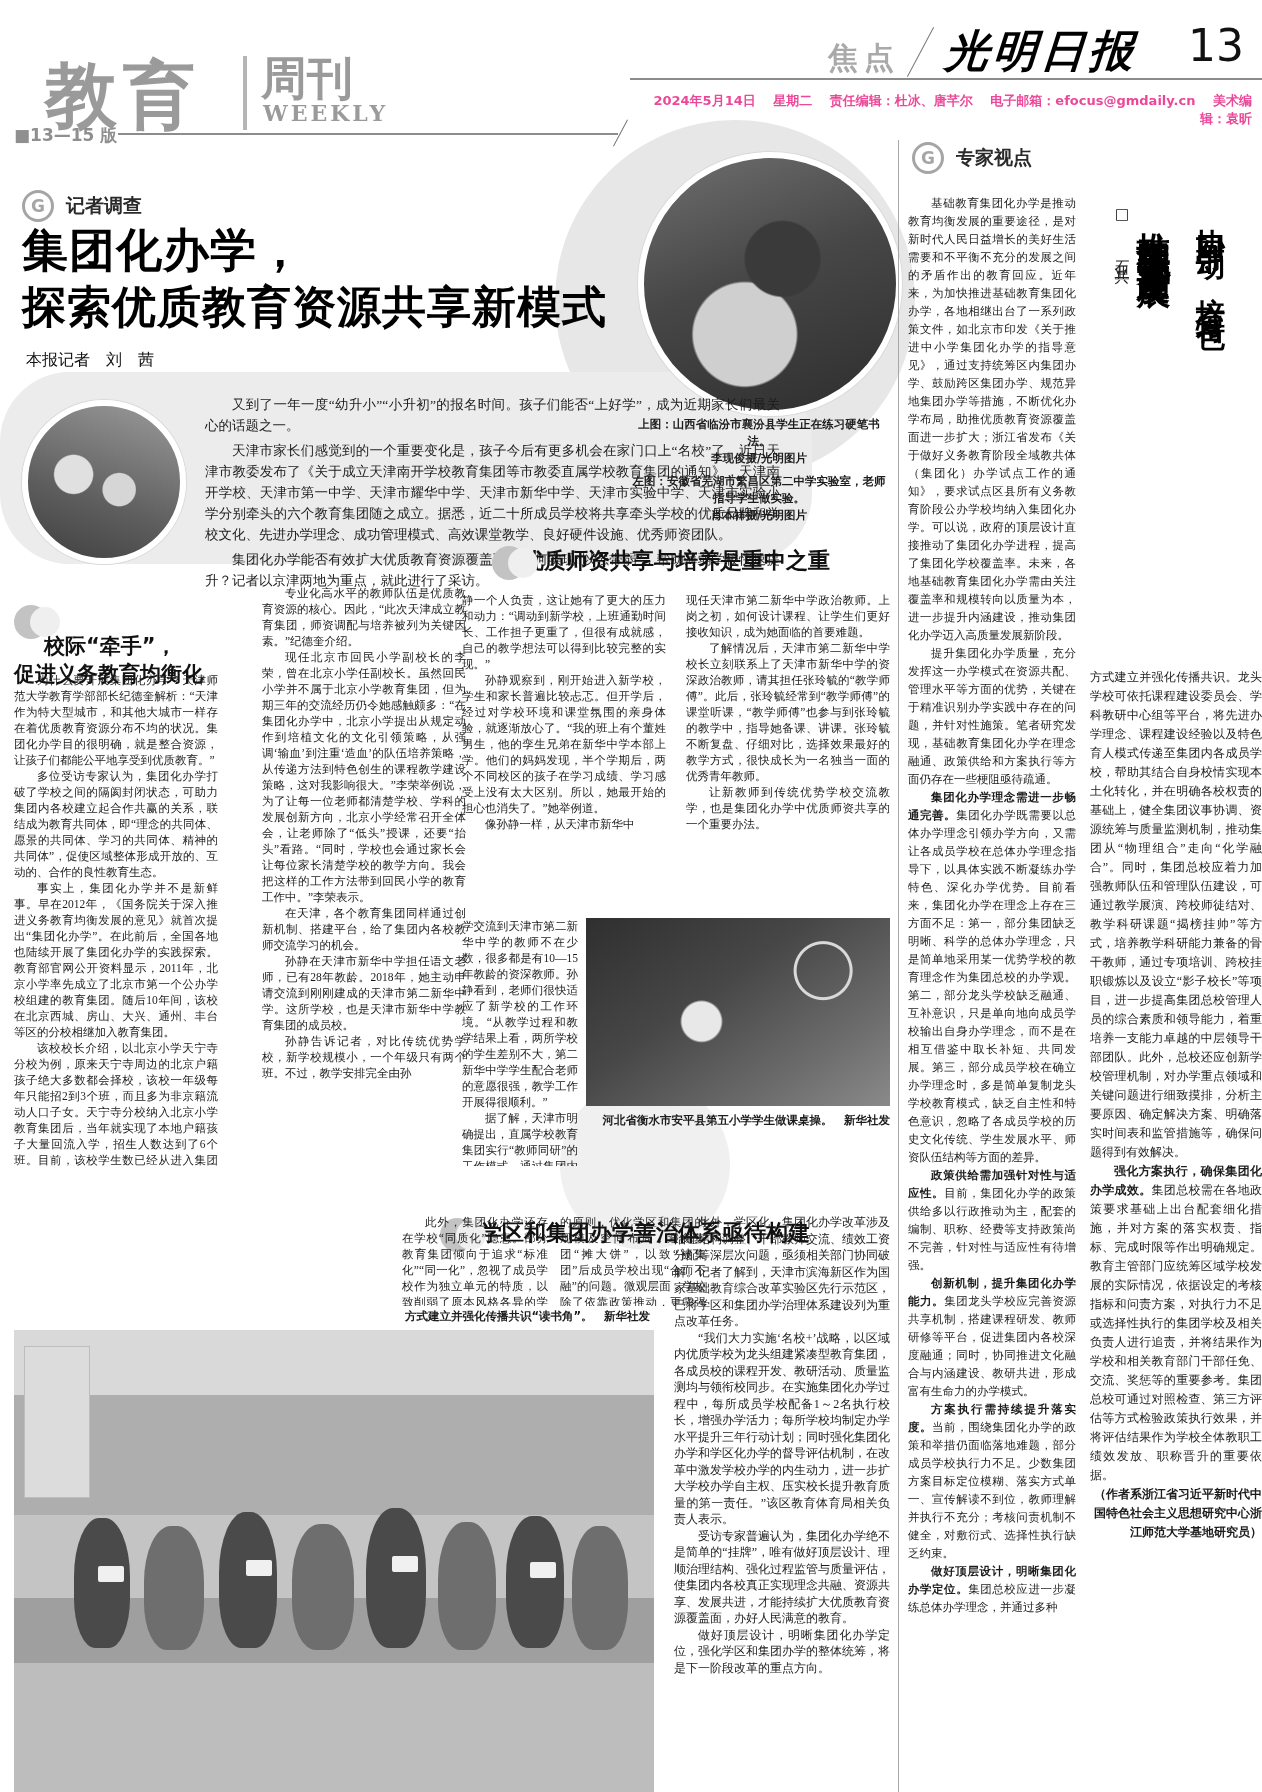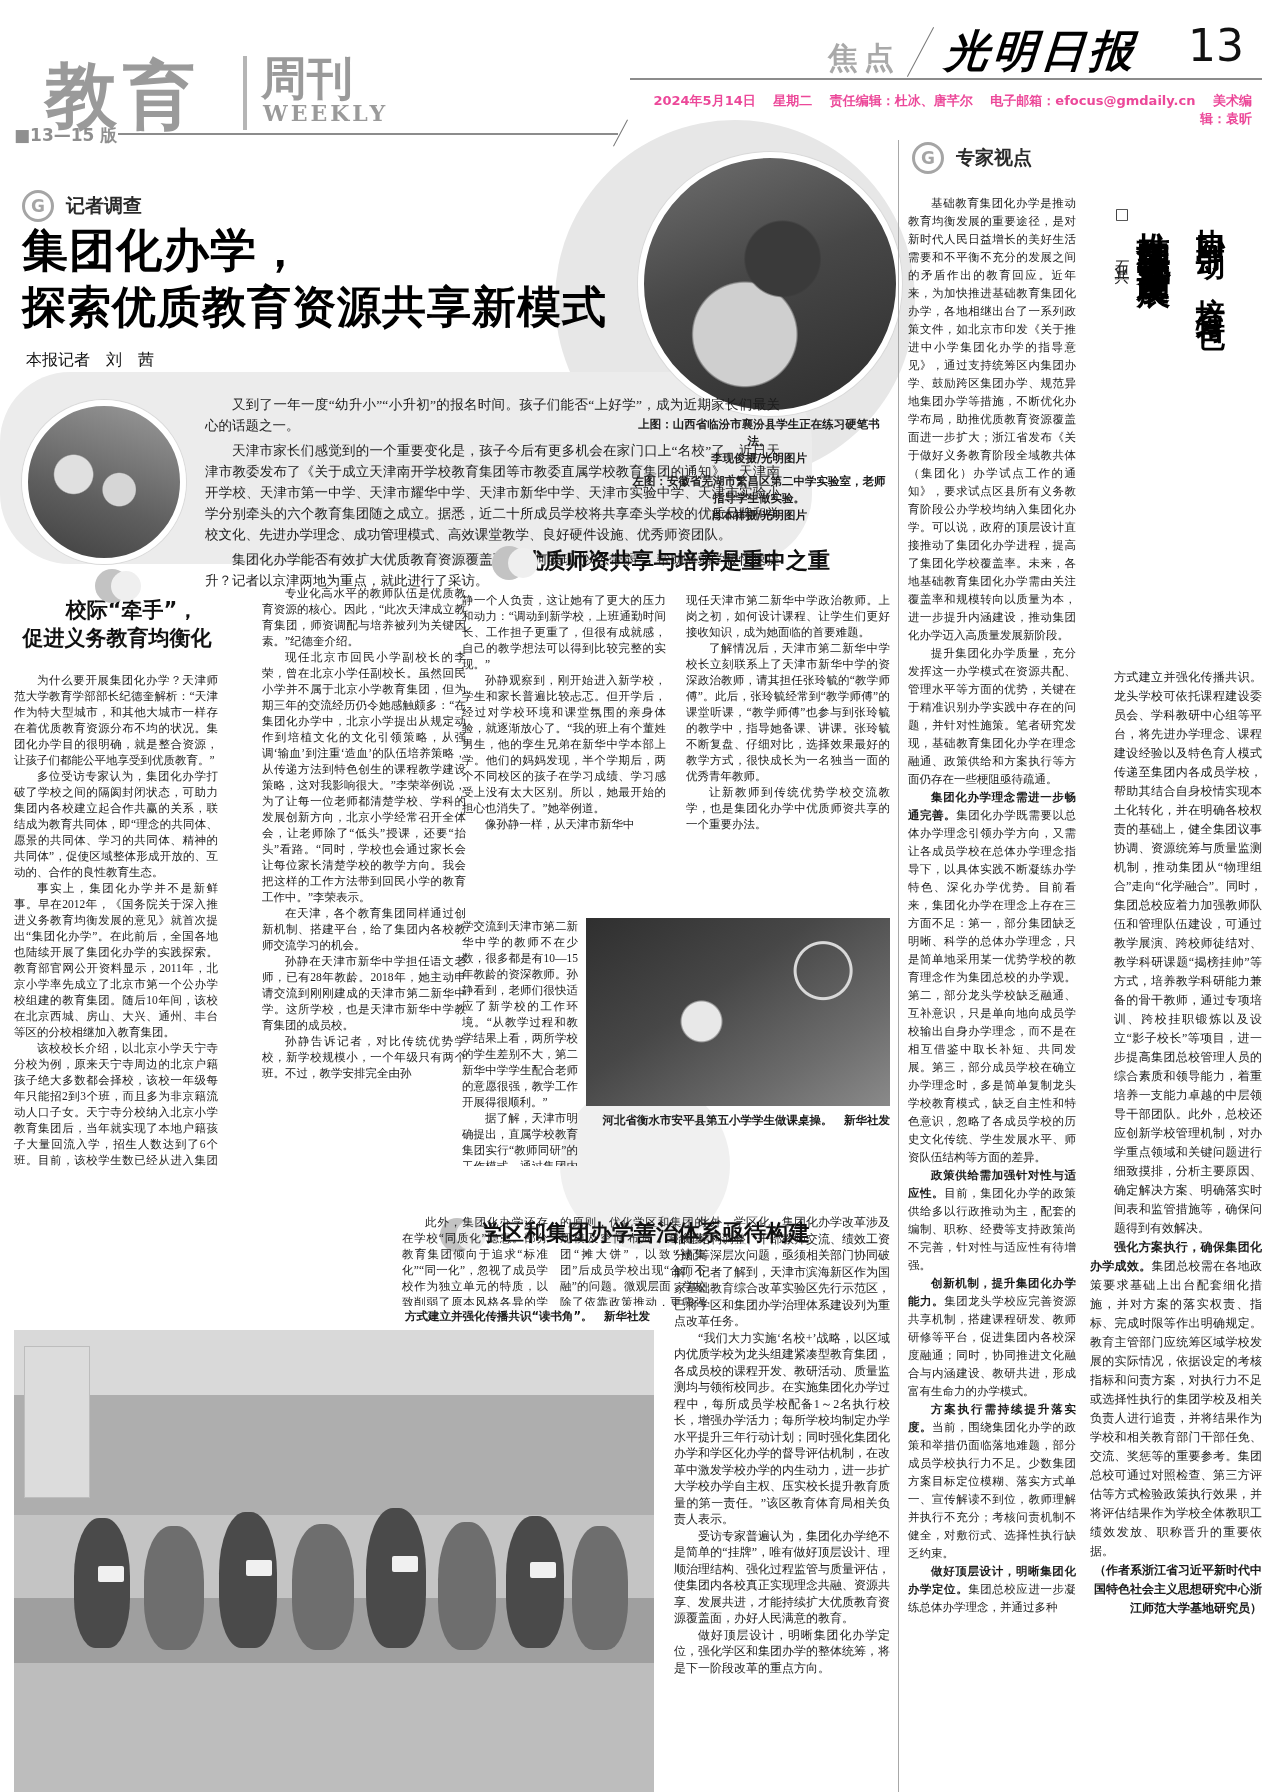--- a/index.html
+++ b/index.html
@@ -30,21 +30,21 @@
   .headline{font-family:"DejaVu Sans",sans-serif;font-weight:bold;color:#000;line-height:1.22;letter-spacing:1px;}
   .byline{font-size:16px;color:#111;}
   
   .intro p{margin:0 0 4px 0;text-indent:2em;font-size:13.5px;line-height:21px;text-align:justify;}
   .col{overflow:hidden;text-align:justify;}
   .col p{margin:0;text-indent:2em;}
   .col p.noind{text-indent:0;}
   .bodytxt{font-size:11.5px;line-height:16px;}
   .expcol{font-size:11.5px;line-height:18px;}
   .expcol p{margin:0;text-indent:2em;text-align:justify;}
-  .expcol p.noind{text-indent:0;margin-left:24px;}
+  .expcol p.noind{text-indent:0;}
   .expcol b{font-family:"DejaVu Sans",sans-serif;}
   .caption{font-size:11.5px;line-height:17px;}
   .caption b{font-family:"DejaVu Sans",sans-serif;}
   .credit{font-family:"DejaVu Sans",sans-serif;font-weight:bold;}
   
   .ph{background:#8d8d8d;}
   .ph-circle{border-radius:50%;border:6px solid #fff;box-shadow:0 0 0 1px #d9d9d9;}
   .ph-top{background:
      radial-gradient(circle at 55% 40%, #3a3a3a 0 18%, transparent 19%),
      radial-gradient(circle at 40% 70%, #cfcfcf 0 22%, transparent 23%),
@@ -117,21 +117,21 @@
     <div class="credit">肖本祥摄/光明图片</div>
   </div>
 
   <div class="abs ph ph-circle ph-left" style="left:22px;top:400px;width:152px;height:152px;"></div>
   <div class="abs intro" style="left:205px;top:394px;width:575px;">
     <p>又到了一年一度“幼升小”“小升初”的报名时间。孩子们能否“上好学”，成为近期家长们最关心的话题之一。</p>
     <p>天津市家长们感觉到的一个重要变化是，孩子今后有更多机会在家门口上“名校”了。近日天津市教委发布了《关于成立天津南开学校教育集团等市教委直属学校教育集团的通知》，天津南开学校、天津市第一中学、天津市耀华中学、天津市新华中学、天津市实验中学、天津市实验小学分别牵头的六个教育集团随之成立。据悉，近二十所成员学校将共享牵头学校的优质品牌和学校文化、先进办学理念、成功管理模式、高效课堂教学、良好硬件设施、优秀师资团队。</p>
     <p>集团化办学能否有效扩大优质教育资源覆盖面？如何实现“以强带弱”，帮助薄弱学校快速提升？记者以京津两地为重点，就此进行了采访。</p>
   </div>
 
-  <div class="abs" style="left:14px;top:569px;width:206px;text-align:center;">
+  <div class="abs" style="left:14px;top:605px;width:206px;text-align:left;">
     <span class="dotpair"><i class="b1"></i><i class="b2"></i></span>
     <div class="subhead" style="font-size:21px;margin-top:-30px;margin-left:30px;display:inline-block;">校际“牵手”，</div>
     <div class="subhead" style="font-size:21px;margin-top:0;">促进义务教育均衡化</div>
   </div>
   <div class="abs col bodytxt" style="left:14px;top:672px;width:204px;height:498px;">
     <p>为什么要开展集团化办学？天津师范大学教育学部部长纪德奎解析：“天津作为特大型城市，和其他大城市一样存在着优质教育资源分布不均的状况。集团化办学目的很明确，就是整合资源，让孩子们都能公平地享受到优质教育。”</p>
     <p>多位受访专家认为，集团化办学打破了学校之间的隔阂封闭状态，可助力集团内各校建立起合作共赢的关系，联结成为教育共同体，即“理念的共同体、愿景的共同体、学习的共同体、精神的共同体”，促使区域整体形成开放的、互动的、合作的良性教育生态。</p>
     <p>事实上，集团化办学并不是新鲜事。早在2012年，《国务院关于深入推进义务教育均衡发展的意见》就首次提出“集团化办学”。在此前后，全国各地也陆续开展了集团化办学的实践探索。教育部官网公开资料显示，2011年，北京小学率先成立了北京市第一个公办学校组建的教育集团。随后10年间，该校在北京西城、房山、大兴、通州、丰台等区的分校相继加入教育集团。</p>
     <p>该校校长介绍，以北京小学天宁寺分校为例，原来天宁寺周边的北京户籍孩子绝大多数都会择校，该校一年级每年只能招2到3个班，而且多为非京籍流动人口子女。天宁寺分校纳入北京小学教育集团后，当年就实现了本地户籍孩子大量回流入学，招生人数达到了6个班。目前，该校学生数已经从进入集团时的450人发展到2680人。天宁寺周边的家长不再想各种办法择校了，而是高高兴兴地送孩子就近到北京小学天宁寺分校就读。</p>
 

